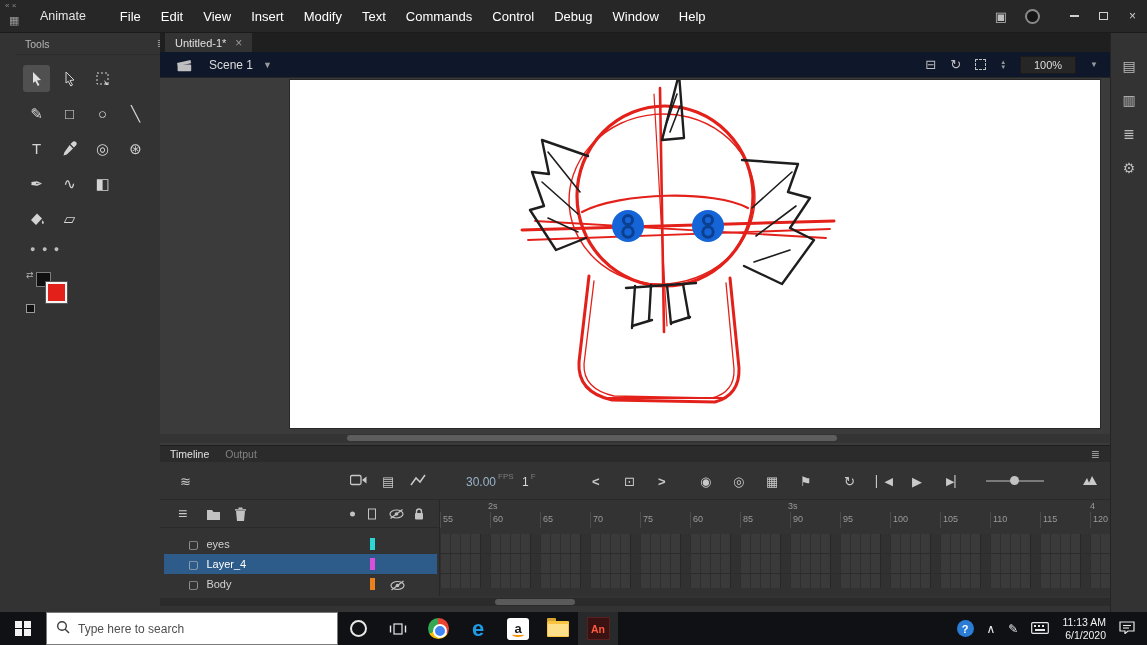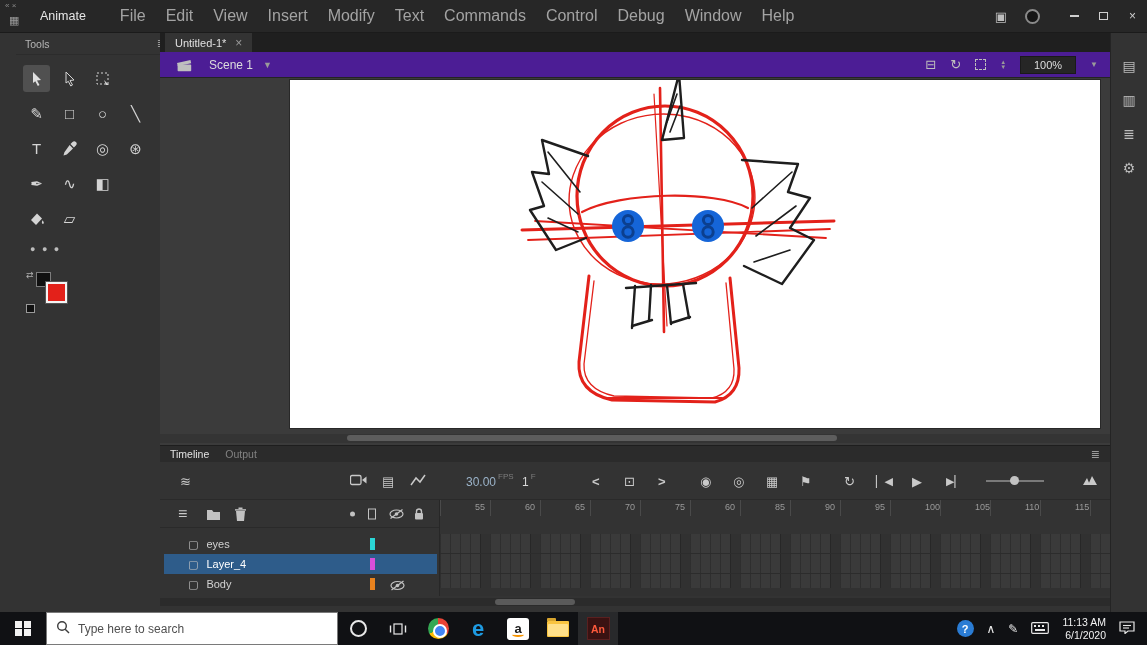--- a/index.html
+++ b/index.html
@@ -13,21 +13,21 @@
   }
   .icon { display: inline-flex; align-items: center; justify-content: center; color: #c9c9c9; }
 
   
   #menubar { position:absolute; left:0; top:0; width:1147px; height:33px;
     background:#272727; border-bottom:1px solid #1b1b1b; display:flex; align-items:center; }
   .corner { width:36px; height:100%; position:relative; }
   .corner .c1 { position:absolute; left:5px; top:1px; font-size:8px; color:#8a8a8a; }
   .corner .c2 { position:absolute; left:9px; top:14px; font-size:11px; color:#9a9a9a; }
   .app-label { color:#e6e6e6; font-size:12.5px; margin:0 24px 0 4px; }
-  .menu-item { font-size:16px; color:#a3a3a3; padding:0 10px; height:100%; display:flex; align-items:center; cursor:default; }
+  .menu-item { font-size:13px; color:#ffffff; padding:0 10px; height:100%; display:flex; align-items:center; cursor:default; }
   .mb-right { margin-left:auto; display:flex; align-items:center; height:100%; }
   .workspace-glyph { font-size:13px; color:#bdbdbd; margin-right:18px; }
   .cc-circle { width:15px; height:15px; border-radius:50%; background:#151515; border:2px solid #8a8a8a; margin-right:20px; }
   .win-btn { width:29px; height:100%; display:flex; align-items:center; justify-content:center; color:#cfcfcf; font-size:12px; }
   .min-glyph { width:9px; height:1.5px; background:#cfcfcf; display:block; }
   .restore-glyph { width:9px; height:8px; border:1.5px solid #cfcfcf; display:block; }
 
   
   #tools { position:absolute; left:16px; top:33px; width:160px; height:579px; background:#333; border-right:1px solid #222; }
   .tools-header { height:22px; display:flex; align-items:center; padding:0 9px; font-size:10.5px; color:#b5b5b5; border-bottom:1px solid #2c2c2c; }
@@ -43,21 +43,21 @@
   .default-mini { position:absolute; left:2px; top:34px; width:9px; height:9px; border:1px solid #9a9a9a; background:#111; }
   .stroke-swatch { position:absolute; left:12px; top:2px; width:15px; height:15px; background:#101010; border:1px solid #7d7d7d; }
   .fill-swatch { position:absolute; left:22px; top:12px; width:21px; height:21px; border:2px solid #f4f4f4; outline:1px solid #555; }
 
   
   #tabbar { position:absolute; left:160px; top:33px; width:950px; height:19px; background:#1f1f1f; display:flex; align-items:flex-end; }
   .doc-tab { height:19px; background:#333; display:flex; align-items:center; gap:9px; padding:0 10px; margin-left:5px;
     font-size:11px; color:#e0e0e0; }
   .doc-tab .tab-close { color:#9a9a9a; font-size:12px; }
 
-  #stagebar { position:absolute; left:160px; top:52px; width:950px; height:26px; background:#4c1d95;
+  #stagebar { position:absolute; left:160px; top:52px; width:950px; height:26px; background:#0f172a;
     border-bottom:1px solid #242424; display:flex; align-items:center; }
   .scene-label { font-size:12px; color:#dcdcdc; margin-left:16px; }
   .scene-chevron { font-size:9px; color:#9a9a9a; margin-left:10px; }
   .sb-right { margin-left:auto; display:flex; align-items:center; gap:14px; padding-right:12px; }
   .sb-icon { font-size:13px; color:#bdbdbd; }
   .clip-box { width:11px; height:11px; border:1px dashed #bdbdbd; }
   .zoom-stepper { display:flex; flex-direction:column; line-height:5px; font-size:6px; color:#9a9a9a; }
   .zoom-box { width:56px; height:18px; background:#262626; border:1px solid #1a1a1a; color:#dedede; font-size:11px;
     display:flex; align-items:center; justify-content:center; }
   .zoom-chevron { font-size:8px; color:#9a9a9a; }
@@ -95,21 +95,21 @@
   .layer-row.selected .layer-name { color:#fff; }
   .layer-swatch { position:absolute; left:206px; top:4px; width:5px; height:12px; }
   .layer-hide { position:absolute; left:226px; top:3px; }
 
   .tl-divider-v { position:absolute; left:279px; top:54px; bottom:16px; width:1px; background:#272727; }
 
   .tl-ruler { position:absolute; left:280px; top:54px; right:0; height:28px; overflow:hidden; }
   .ruler-marks { position:relative; height:12px; }
   .ruler-marks span { position:absolute; top:1px; font-size:9px; color:#9a9a9a; }
   .ruler-numbers { position:relative; height:16px; display:flex; overflow:hidden;
-    background-image:repeating-linear-gradient(90deg,#4a4a4a 0 1px,transparent 1px 50px);padding-left:32px; }
+    background-image:repeating-linear-gradient(90deg,#4a4a4a 0 1px,transparent 1px 50px); }
   .ruler-cell { flex:0 0 50px; font-size:9px; color:#9a9a9a; padding:2px 0 0 3px; }
 
   .frame-row { position:absolute; left:280px; right:0; height:20px; background-color:#3a3a3a;
     background-image:
       repeating-linear-gradient(90deg, rgba(0,0,0,0.20) 0 1px, transparent 1px 10px),
       repeating-linear-gradient(90deg, transparent 0 40px, rgba(0,0,0,0.16) 40px 50px);
     border-bottom:1px solid #2c2c2c; }
   .frame-tail { position:absolute; left:280px; right:0; top:142px; height:8px; background:#313131; }
 
   .tl-hscroll { position:absolute; left:0; right:0; bottom:6px; height:8px; background:#2b2b2b; }
@@ -417,20 +417,25 @@
           <ellipse cx="7.5" cy="5.5" rx="6.5" ry="4" fill="none" stroke="#c2c2c2" stroke-width="1.2"></ellipse>
           <circle cx="7.5" cy="5.5" r="1.8" fill="#c2c2c2"></circle>
           <line x1="1.5" y1="10" x2="13.5" y2="1" stroke="#c2c2c2" stroke-width="1.2"></line>
         </svg>
     </span>
   </div>
 
   <div class="tl-divider-v"></div>
 
   <div class="tl-ruler">
+    <div class="ruler-marks">
+      <span style="left:48px">2s</span>
+      <span style="left:348px">3s</span>
+      <span style="left:650px">4</span>
+    </div>
     <div class="ruler-numbers">
         <div class="ruler-cell">55</div>
         <div class="ruler-cell">60</div>
         <div class="ruler-cell">65</div>
         <div class="ruler-cell">70</div>
         <div class="ruler-cell">75</div>
         <div class="ruler-cell">60</div>
         <div class="ruler-cell">85</div>
         <div class="ruler-cell">90</div>
         <div class="ruler-cell">95</div>

